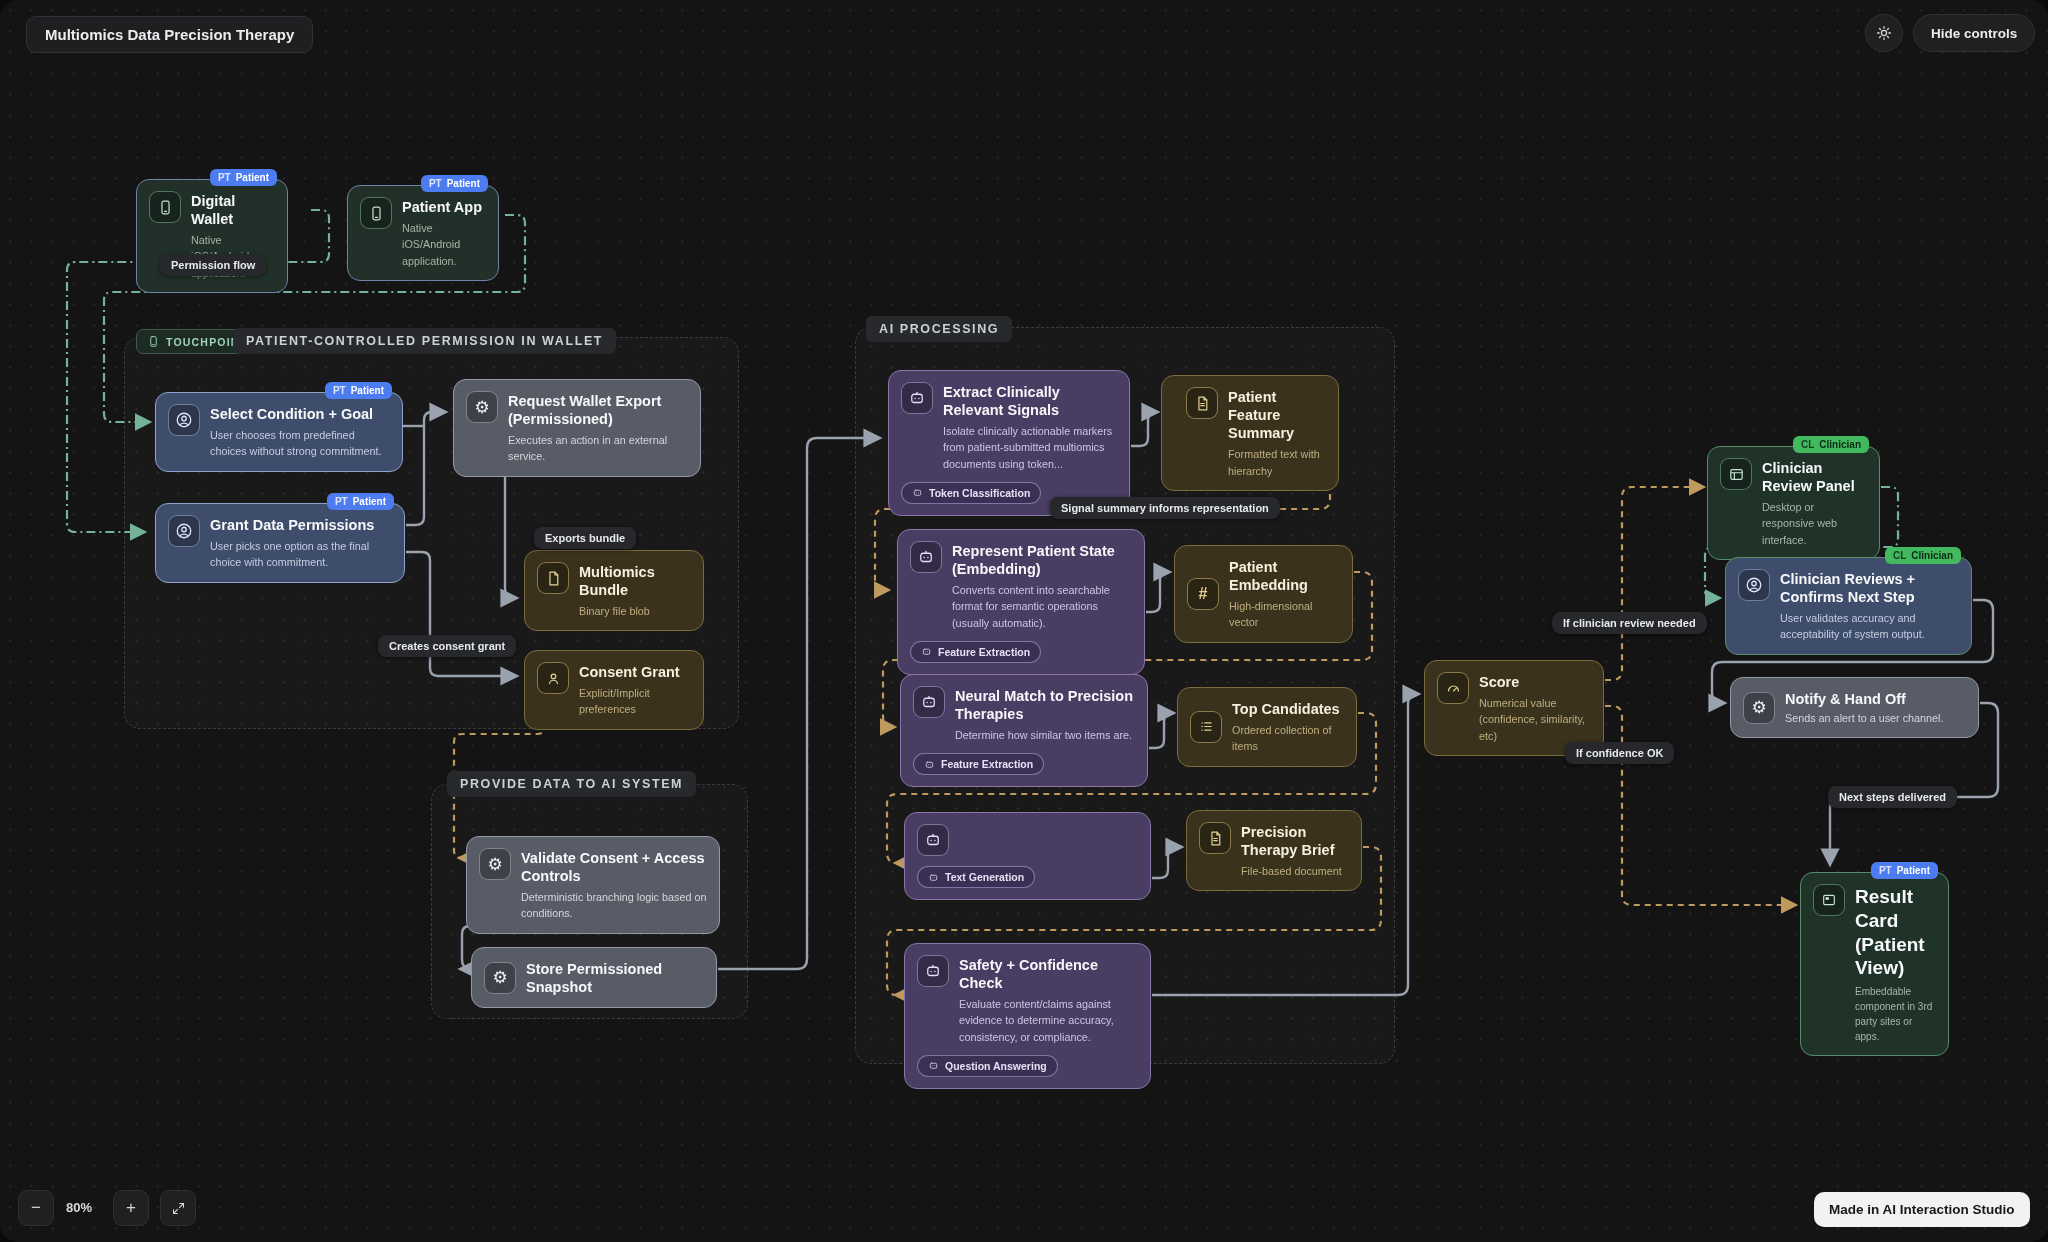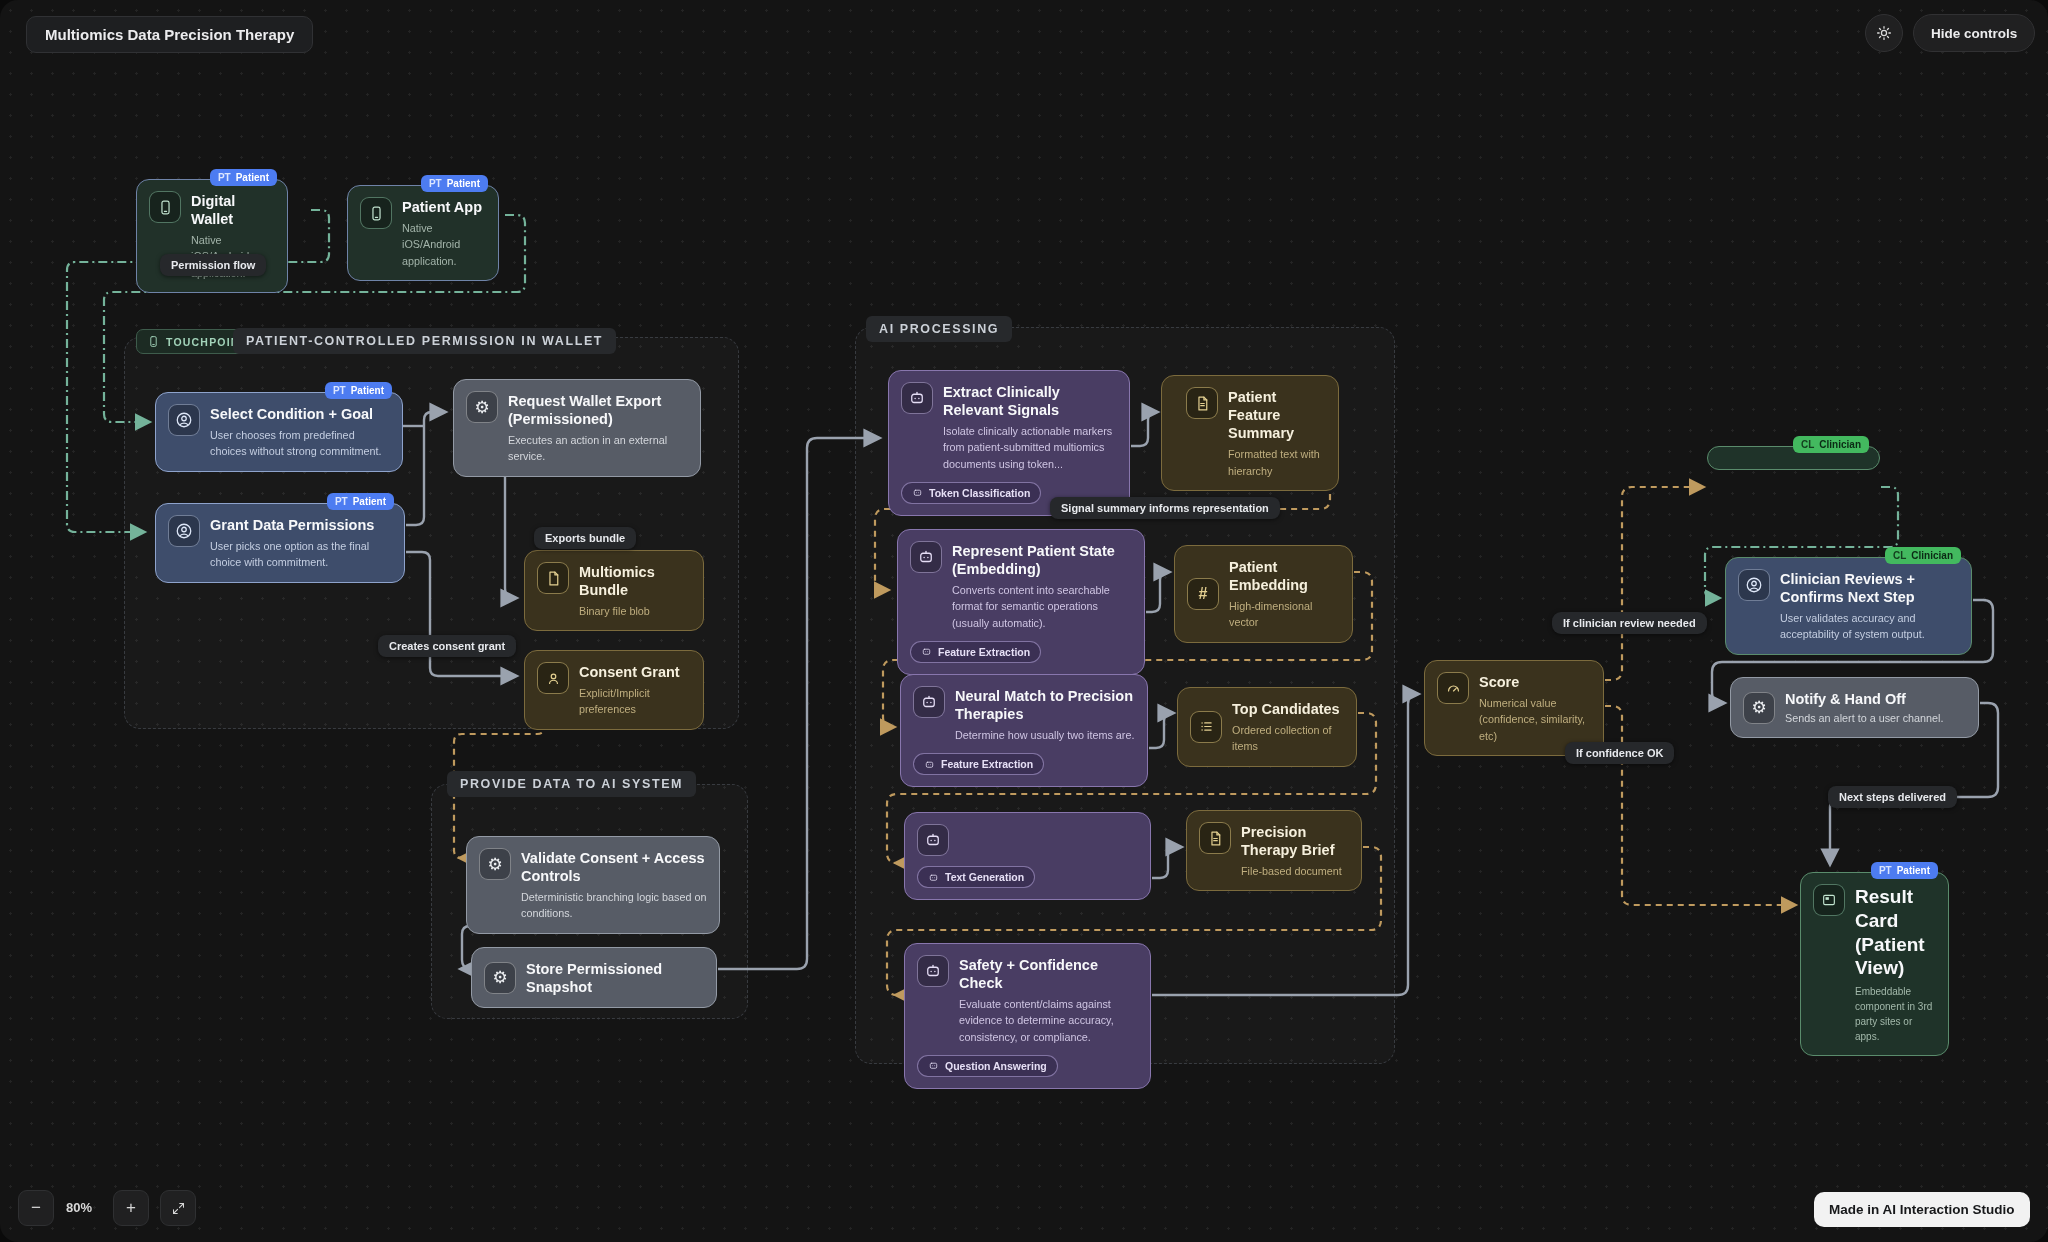--- a/index.html
+++ b/index.html
@@ -379,21 +379,21 @@
         <div class="icbox">
           <svg class="ic" width="18" height="18" viewBox="0 0 24 24">
             <rect x="5" y="7" width="14" height="11" rx="3"></rect>
             <line x1="12" y1="7" x2="12" y2="4.5"></line>
             <circle cx="9.5" cy="12.5" r="1" fill="currentColor" stroke="none"></circle>
             <circle cx="14.5" cy="12.5" r="1" fill="currentColor" stroke="none"></circle>
           </svg>
         </div>
       <div class="ntext">
           <div class="ntitle">Neural Match to Precision Therapies</div>
-        <div class="ndesc">Determine how usually two items are.</div>
+        <div class="ndesc">Determine how similar two items are.</div>
         </div>
       </div>
     <span class="chip">
         <svg class="ic" width="11" height="11" viewBox="0 0 24 24">
           <rect x="5" y="7" width="14" height="11" rx="3"></rect>
           <circle cx="9.5" cy="12.5" r="1" fill="currentColor" stroke="none"></circle>
           <circle cx="14.5" cy="12.5" r="1" fill="currentColor" stroke="none"></circle>
         </svg>
         <span>Feature Extraction</span>
       </span>
@@ -494,20 +494,33 @@
         <div class="ndesc">Numerical value (confidence, similarity, etc)</div>
         </div>
       </div>
   </div>
 
   <div class="node n-greenb" style="left:1707px; top:446px; width:173px;">
     <span class="badge badge-cl">
         <b>CL</b>
         <span>Clinician</span>
       </span>
+    <div class="nrow">
+        <div class="icbox">
+          <svg class="ic" width="17" height="17" viewBox="0 0 24 24">
+            <rect x="4" y="5" width="16" height="14" rx="2"></rect>
+            <line x1="4" y1="9.5" x2="20" y2="9.5"></line>
+            <line x1="9" y1="9.5" x2="9" y2="19"></line>
+          </svg>
+        </div>
+      <div class="ntext">
+          <div class="ntitle">Clinician Review Panel</div>
+        <div class="ndesc">Desktop or responsive web interface.</div>
+        </div>
+      </div>
   </div>
 
   <div class="node n-blue" style="left:1725px; top:557px; width:247px; border-color:#5a8c6c;">
     <span class="badge badge-cl">
         <b>CL</b>
         <span>Clinician</span>
       </span>
     <div class="nrow">
         <div class="icbox">
           <svg class="ic" width="18" height="18" viewBox="0 0 24 24">

